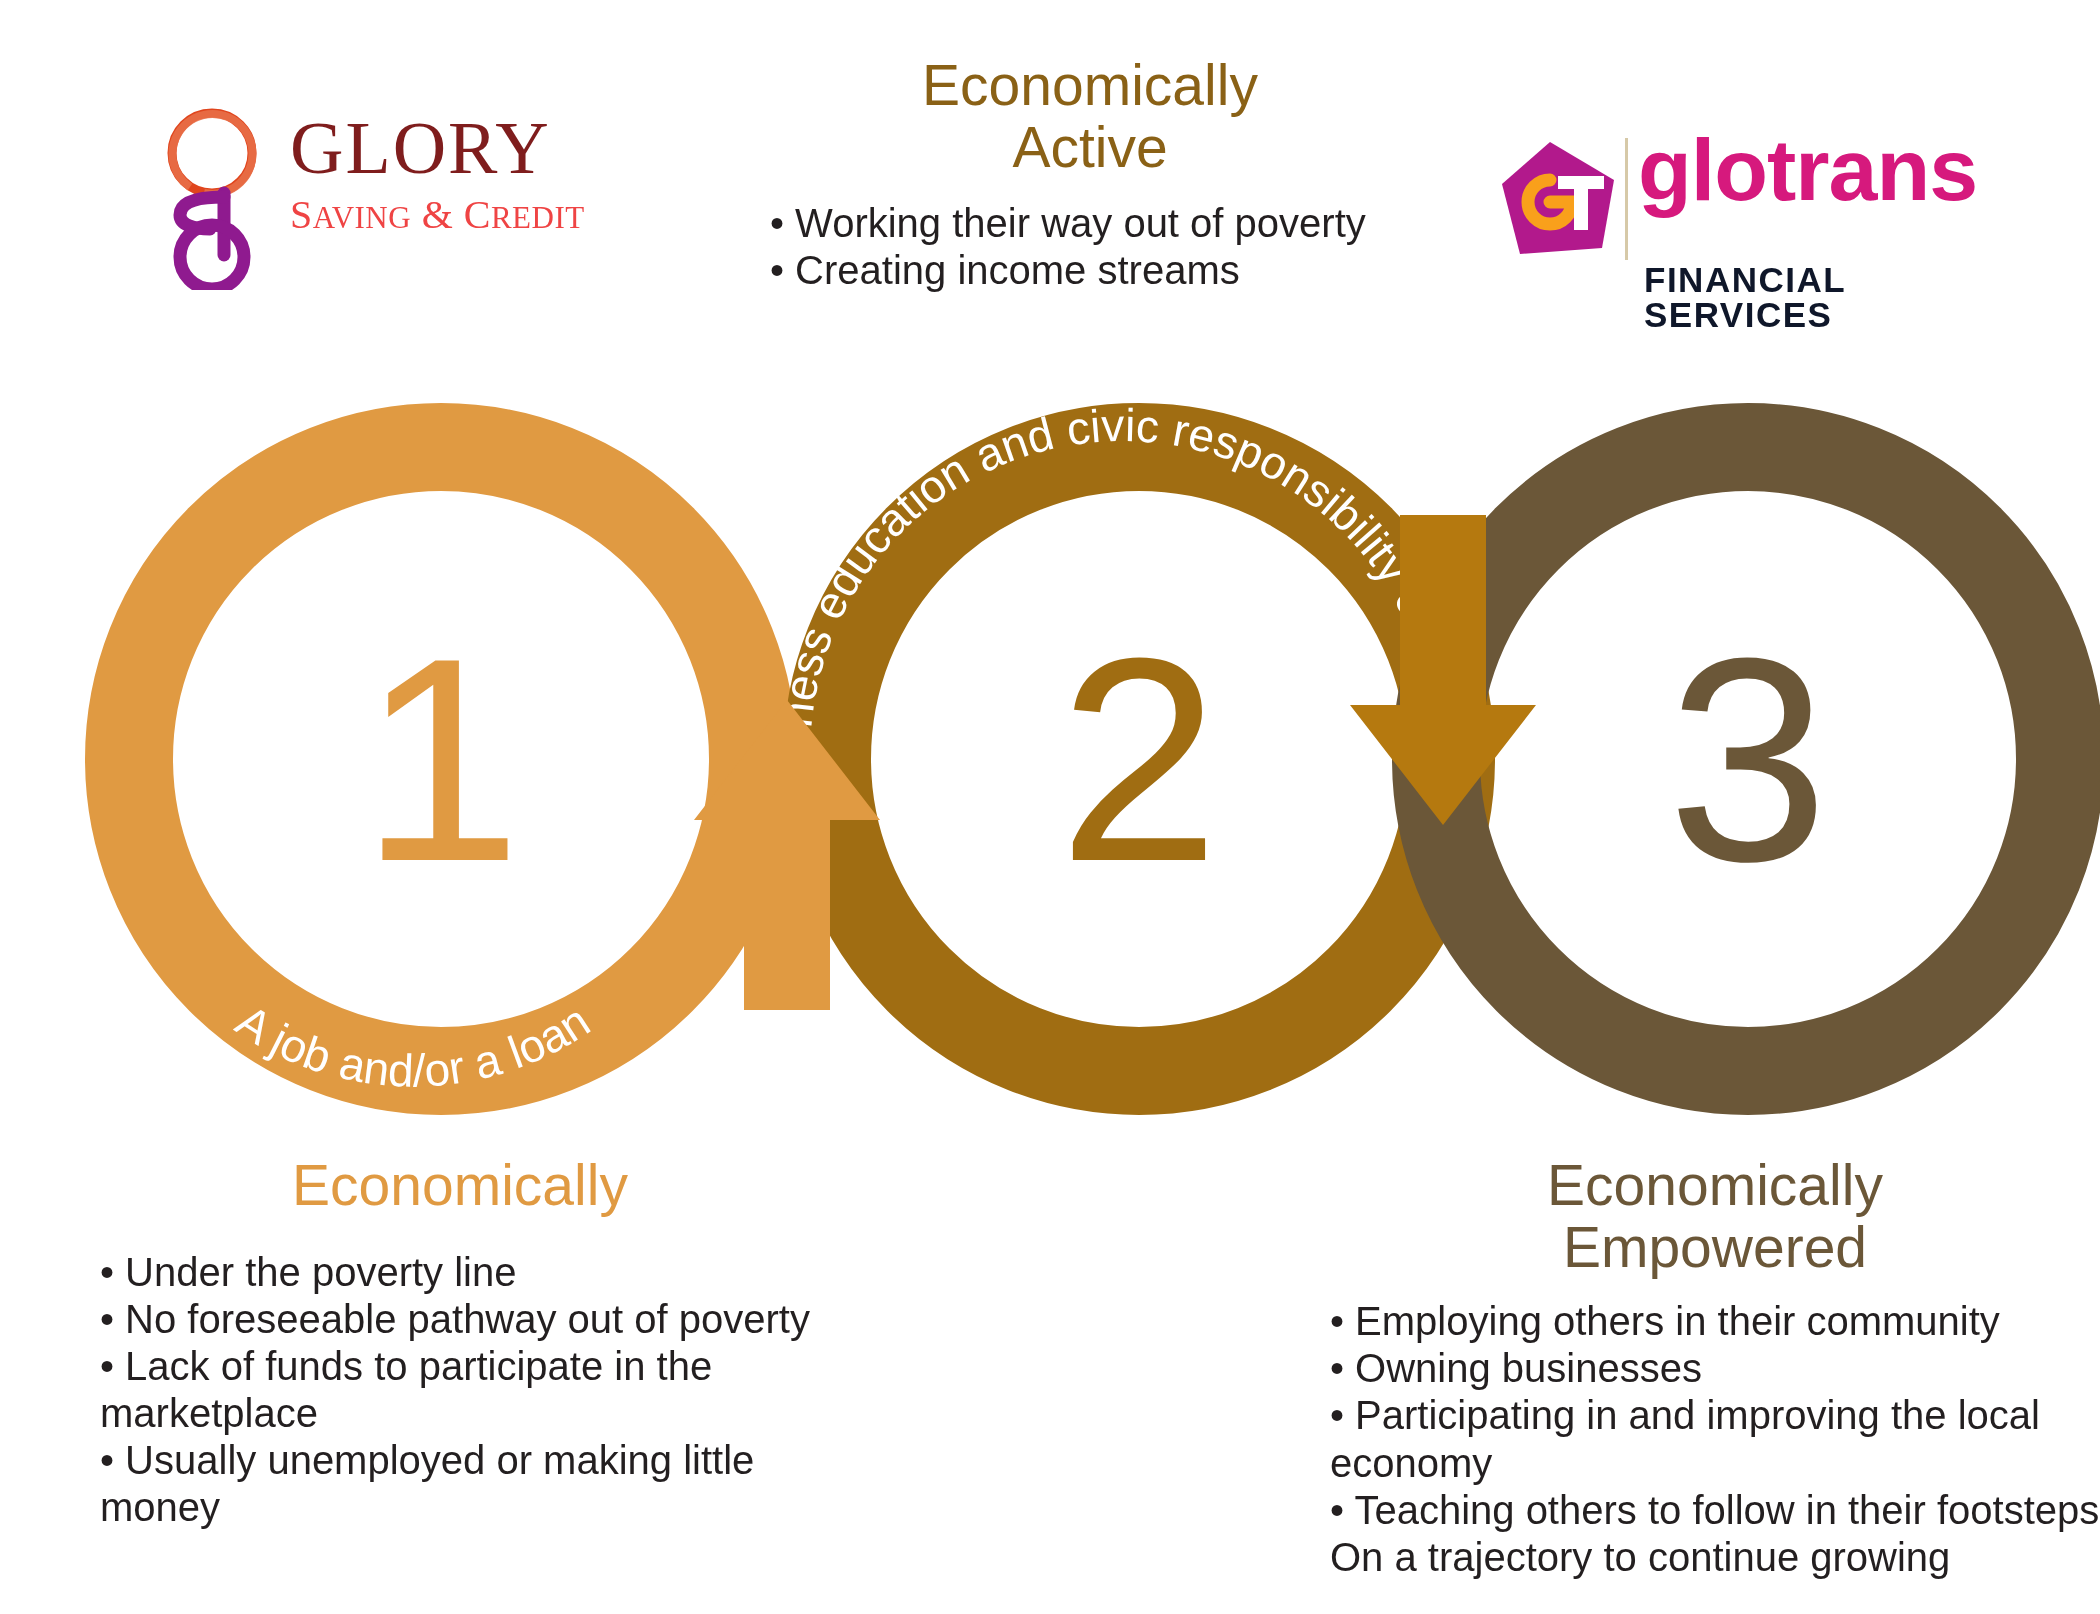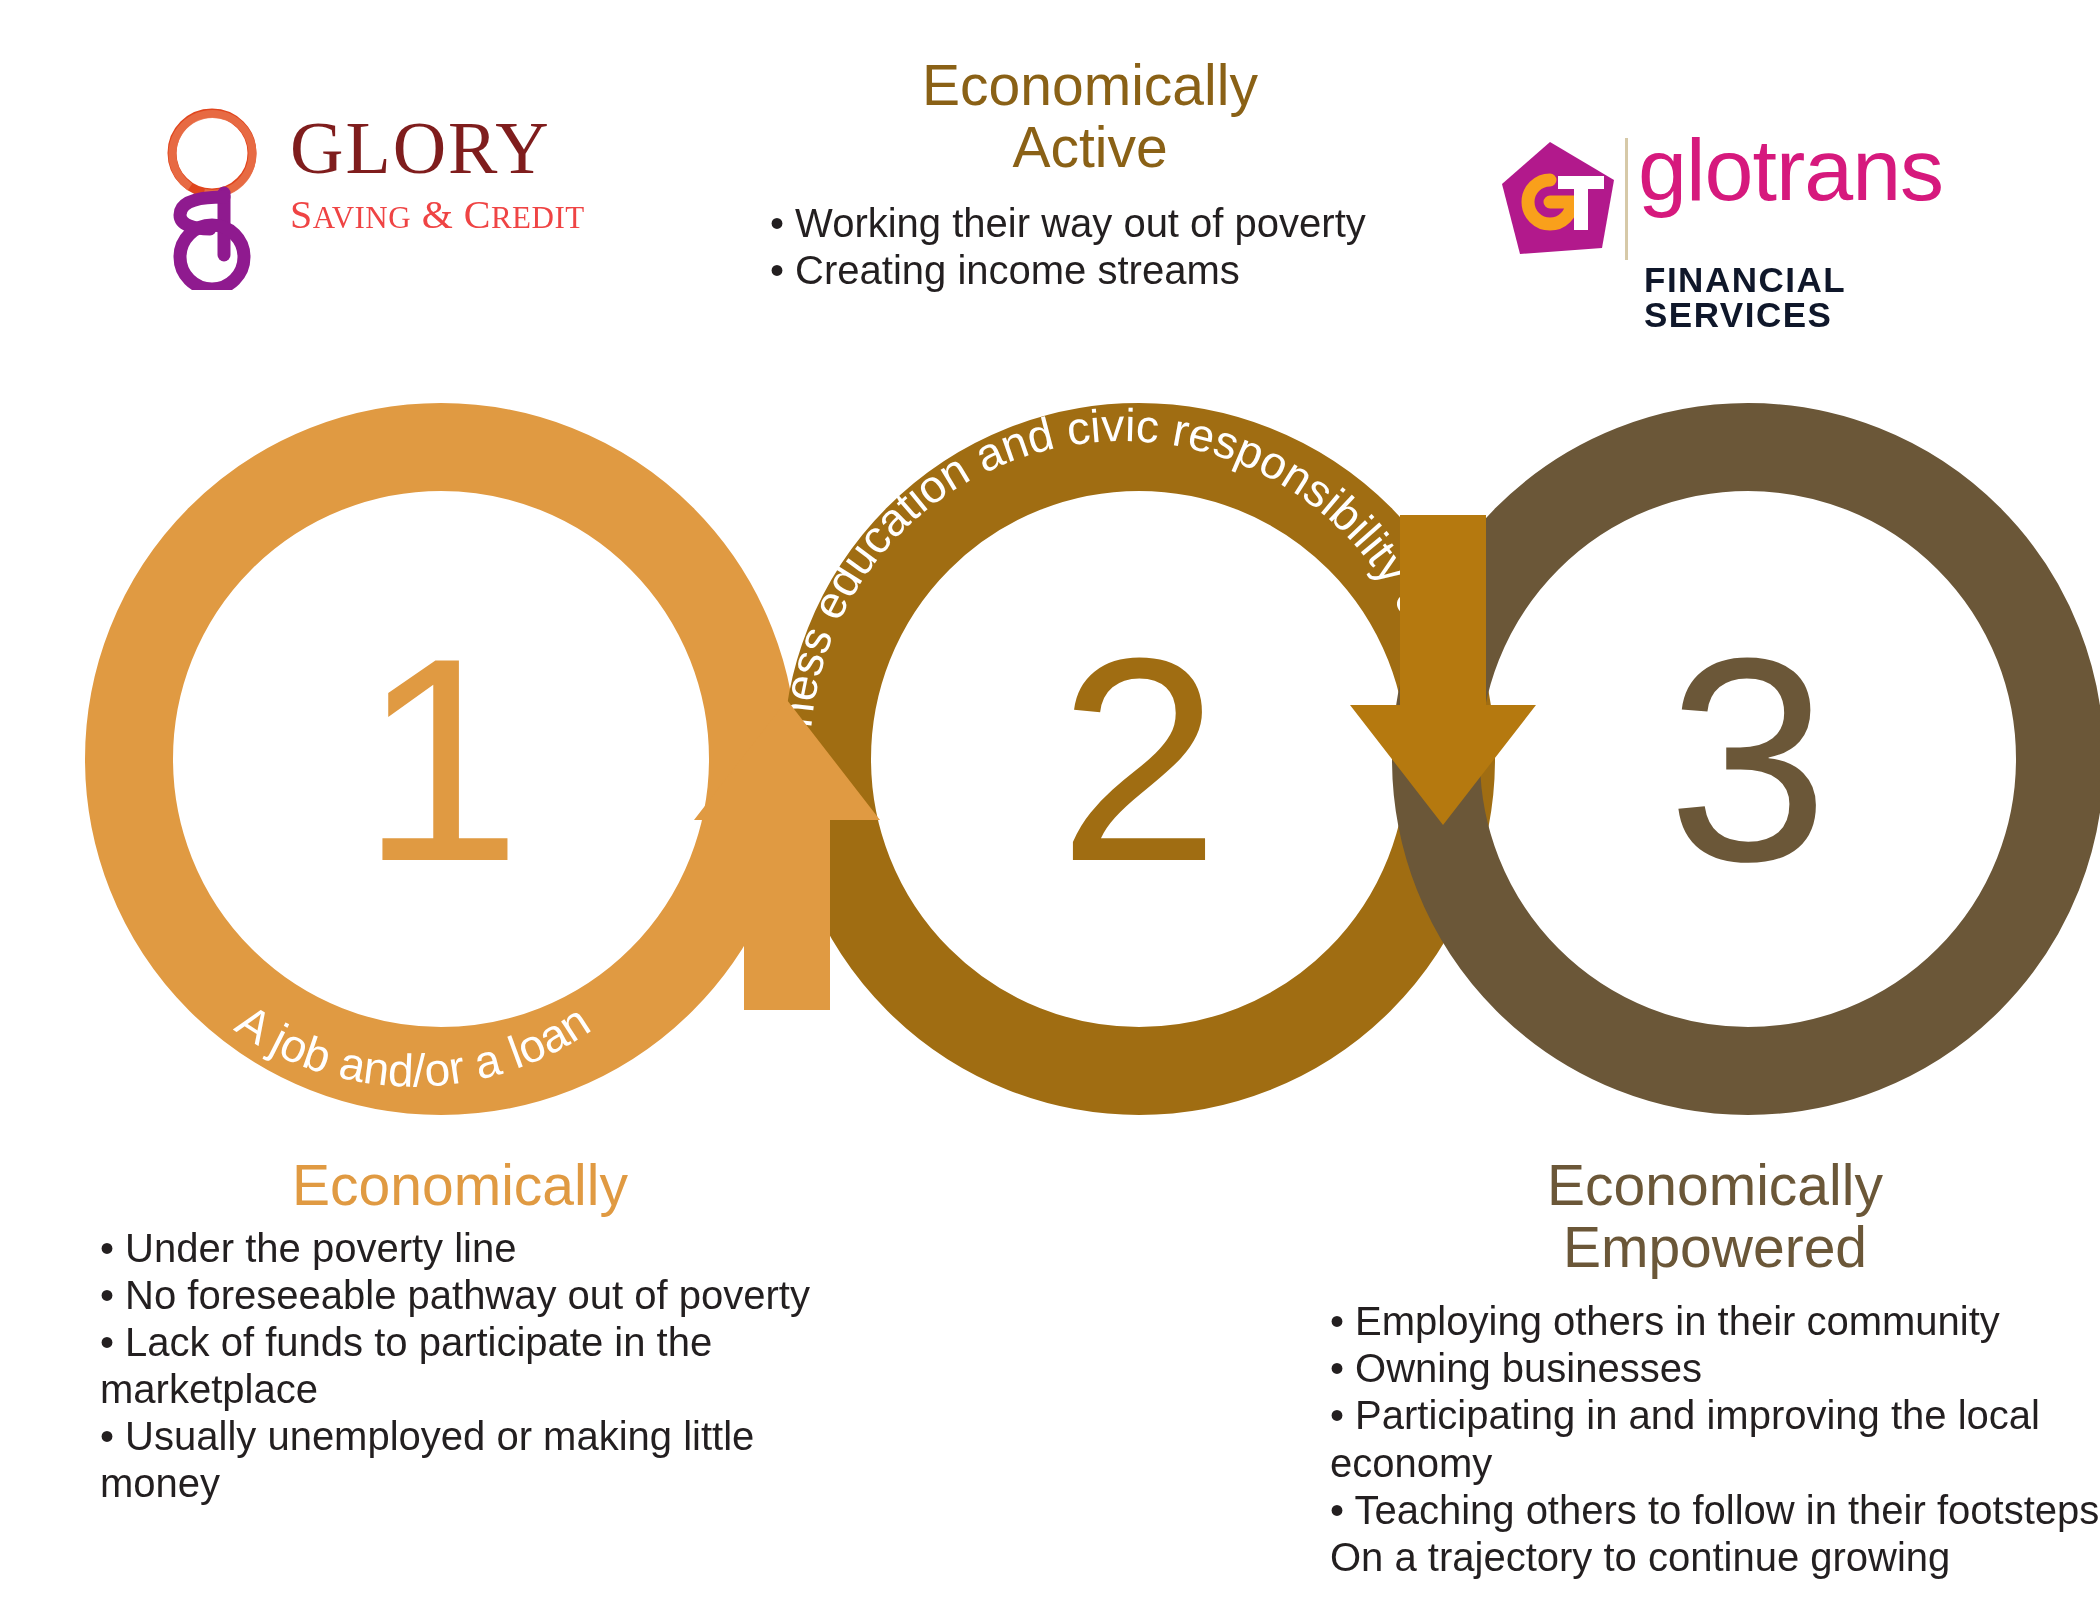--- a/index.html
+++ b/index.html
@@ -80,21 +80,21 @@
     top: -2px;
     width: 3px;
     height: 122px;
     background: #d6c9a8;
   }
   .gt-word {
     position: absolute;
     left: 140px;
     top: -14px;
     font-size: 88px;
-    font-weight: 400;
+    font-weight: 700;
     color: #d6197d;
     letter-spacing: -1px;
     line-height: 1;
     text-align: center;
   }
   .gt-tag {
     position: absolute;
     left: 146px;
     top: 74px;
     font-size: 35px;
@@ -138,21 +138,21 @@
   }
   #block-active .heading { color: #8a6116; }
   #block-active .bullets { margin-top: 22px; }
 
   #block-inactive {
     left: 100px;
     top: 1155px;
     width: 720px;
   }
   #block-inactive .heading { color: #e09a42; }
-  #block-inactive .bullets { margin-top: 8px; }
+  #block-inactive .bullets { margin-top: 32px; }
 
   #block-empowered {
     left: 1330px;
     top: 1155px;
     width: 770px;
   }
   #block-empowered .heading { color: #6b5738; }
   #block-empowered .bullets { margin-top: 20px; }
 </style>
 </head>

